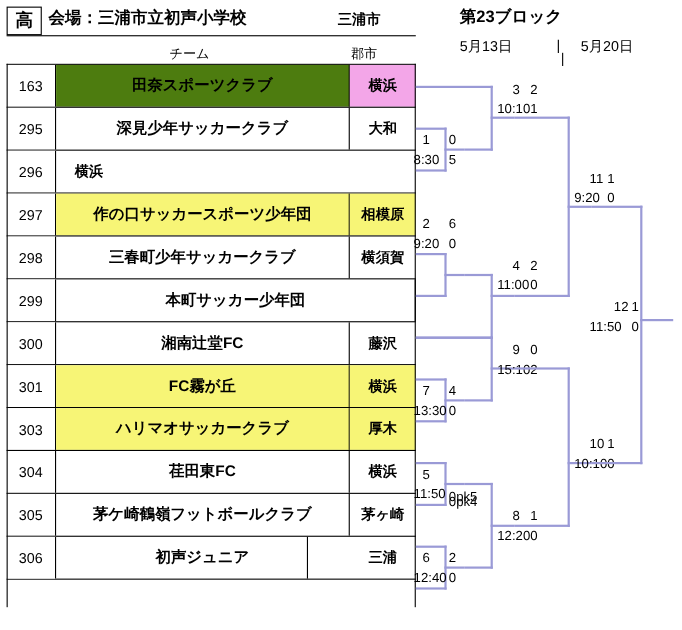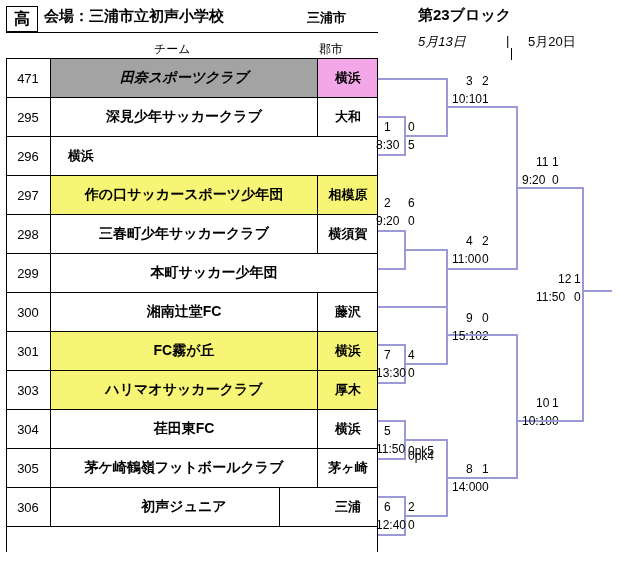--- a/index.html
+++ b/index.html
@@ -26,21 +26,21 @@
   }
   .hdr-city{
     position:absolute;left:307px;top:9px;font-size:13px;font-weight:bold;
   }
   .hdr-block{
     position:absolute;left:418px;top:6px;font-size:15px;font-weight:bold;
   }
   .hdr-rule{position:absolute;left:6px;top:32px;width:372px;height:1px;background:#000;}
 
   .dates{position:absolute;left:398px;top:33px;width:220px;font-size:13px;}
-  .d1{position:absolute;left:20px;top:0;font-style:italic;}
+  .d1{position:absolute;left:20px;top:0;}
   .d2{position:absolute;left:130px;top:0;}
   .dsep{position:absolute;left:108px;top:0;}
   .dtick{position:absolute;left:113px;top:15px;width:1px;height:12px;background:#000;}
 
   
   .tbl{position:absolute;left:6px;top:40px;width:372px;}
   .colhdr{position:relative;height:18px;font-size:12px;}
   .colhdr .c-no{position:absolute;left:4px;top:16px;margin-left:48px;}
   .colhdr .c-team{position:absolute;left:148px;top:1px;}
   .colhdr .c-city{position:absolute;left:313px;top:1px;}
@@ -57,21 +57,21 @@
   }
   .cell-team{
     flex:1;display:flex;align-items:center;justify-content:center;
     font-size:14px;font-weight:bold;border-right:1px solid #000;
   }
   .cell-city{
     width:60px;display:flex;align-items:center;justify-content:center;
     font-size:13px;font-weight:bold;
   }
   .hl-pink .cell-team,.hl-pink .cell-city{background:#f3a6e8;}
-  .hl-pink .cell-team{background:#a3a3a3;font-style:italic;}
+  .hl-pink .cell-team{background:#4d7c0f;}
   .hl-yellow .cell-team,.hl-yellow .cell-city{background:#f7f576;}
   .tbl-left-border{position:absolute;left:6px;top:58px;width:1px;height:494px;background:#000;}
   .tbl-right-border{position:absolute;left:377px;top:58px;width:1px;height:494px;background:#000;}
 
   
   .bracket{position:absolute;left:378px;top:0;width:242px;height:573px;}
   .ln{position:absolute;background:#9a9ad6;}
   .h{height:2px;}
   .v{width:2px;}
 
@@ -99,21 +99,21 @@
   </div>
 
   <div class="tbl">
     <div class="colhdr">
       <span class="c-no">No</span>
       <span class="c-team">チーム</span>
       <span class="c-city">郡市</span>
     </div>
 
     <div class="row hl-pink">
-      <div class="cell-no">471</div>
+      <div class="cell-no">163</div>
       <div class="cell-team">田奈スポーツクラブ</div>
       <div class="cell-city">横浜</div>
     </div>
     <div class="row">
       <div class="cell-no">295</div>
       <div class="cell-team">深見少年サッカークラブ</div>
       <div class="cell-city">大和</div>
     </div>
     <div class="row">
       <div class="cell-no">296</div>
@@ -241,21 +241,21 @@
     <span class="num" style="left:104px;top:329px;">2</span>
     <span class="lbl" style="left:74px;top:329px;">15:10</span>
 
     <div class="ln h" style="left:44px;top:439px;width:26px;"></div>
     <div class="ln h" style="left:44px;top:515px;width:26px;"></div>
     <div class="ln v" style="left:68px;top:439px;height:78px;"></div>
     <div class="ln h" style="left:68px;top:477px;width:22px;"></div>
     <span class="num b" style="left:88px;top:462px;">8</span>
     <span class="num" style="left:104px;top:462px;">1</span>
     <span class="num" style="left:104px;top:480px;">0</span>
-    <span class="lbl" style="left:74px;top:480px;">14:00</span>
+    <span class="lbl" style="left:74px;top:480px;">12:20</span>
 
     <div class="ln h" style="left:90px;top:106px;width:50px;"></div>
     <div class="ln h" style="left:90px;top:268px;width:50px;"></div>
     <div class="ln v" style="left:138px;top:106px;height:164px;"></div>
     <div class="ln h" style="left:138px;top:187px;width:22px;"></div>
     <span class="num b" style="left:158px;top:155px;">11</span>
     <span class="num" style="left:174px;top:155px;">1</span>
     <span class="num" style="left:174px;top:173px;">0</span>
     <span class="lbl" style="left:144px;top:173px;">9:20</span>
 

